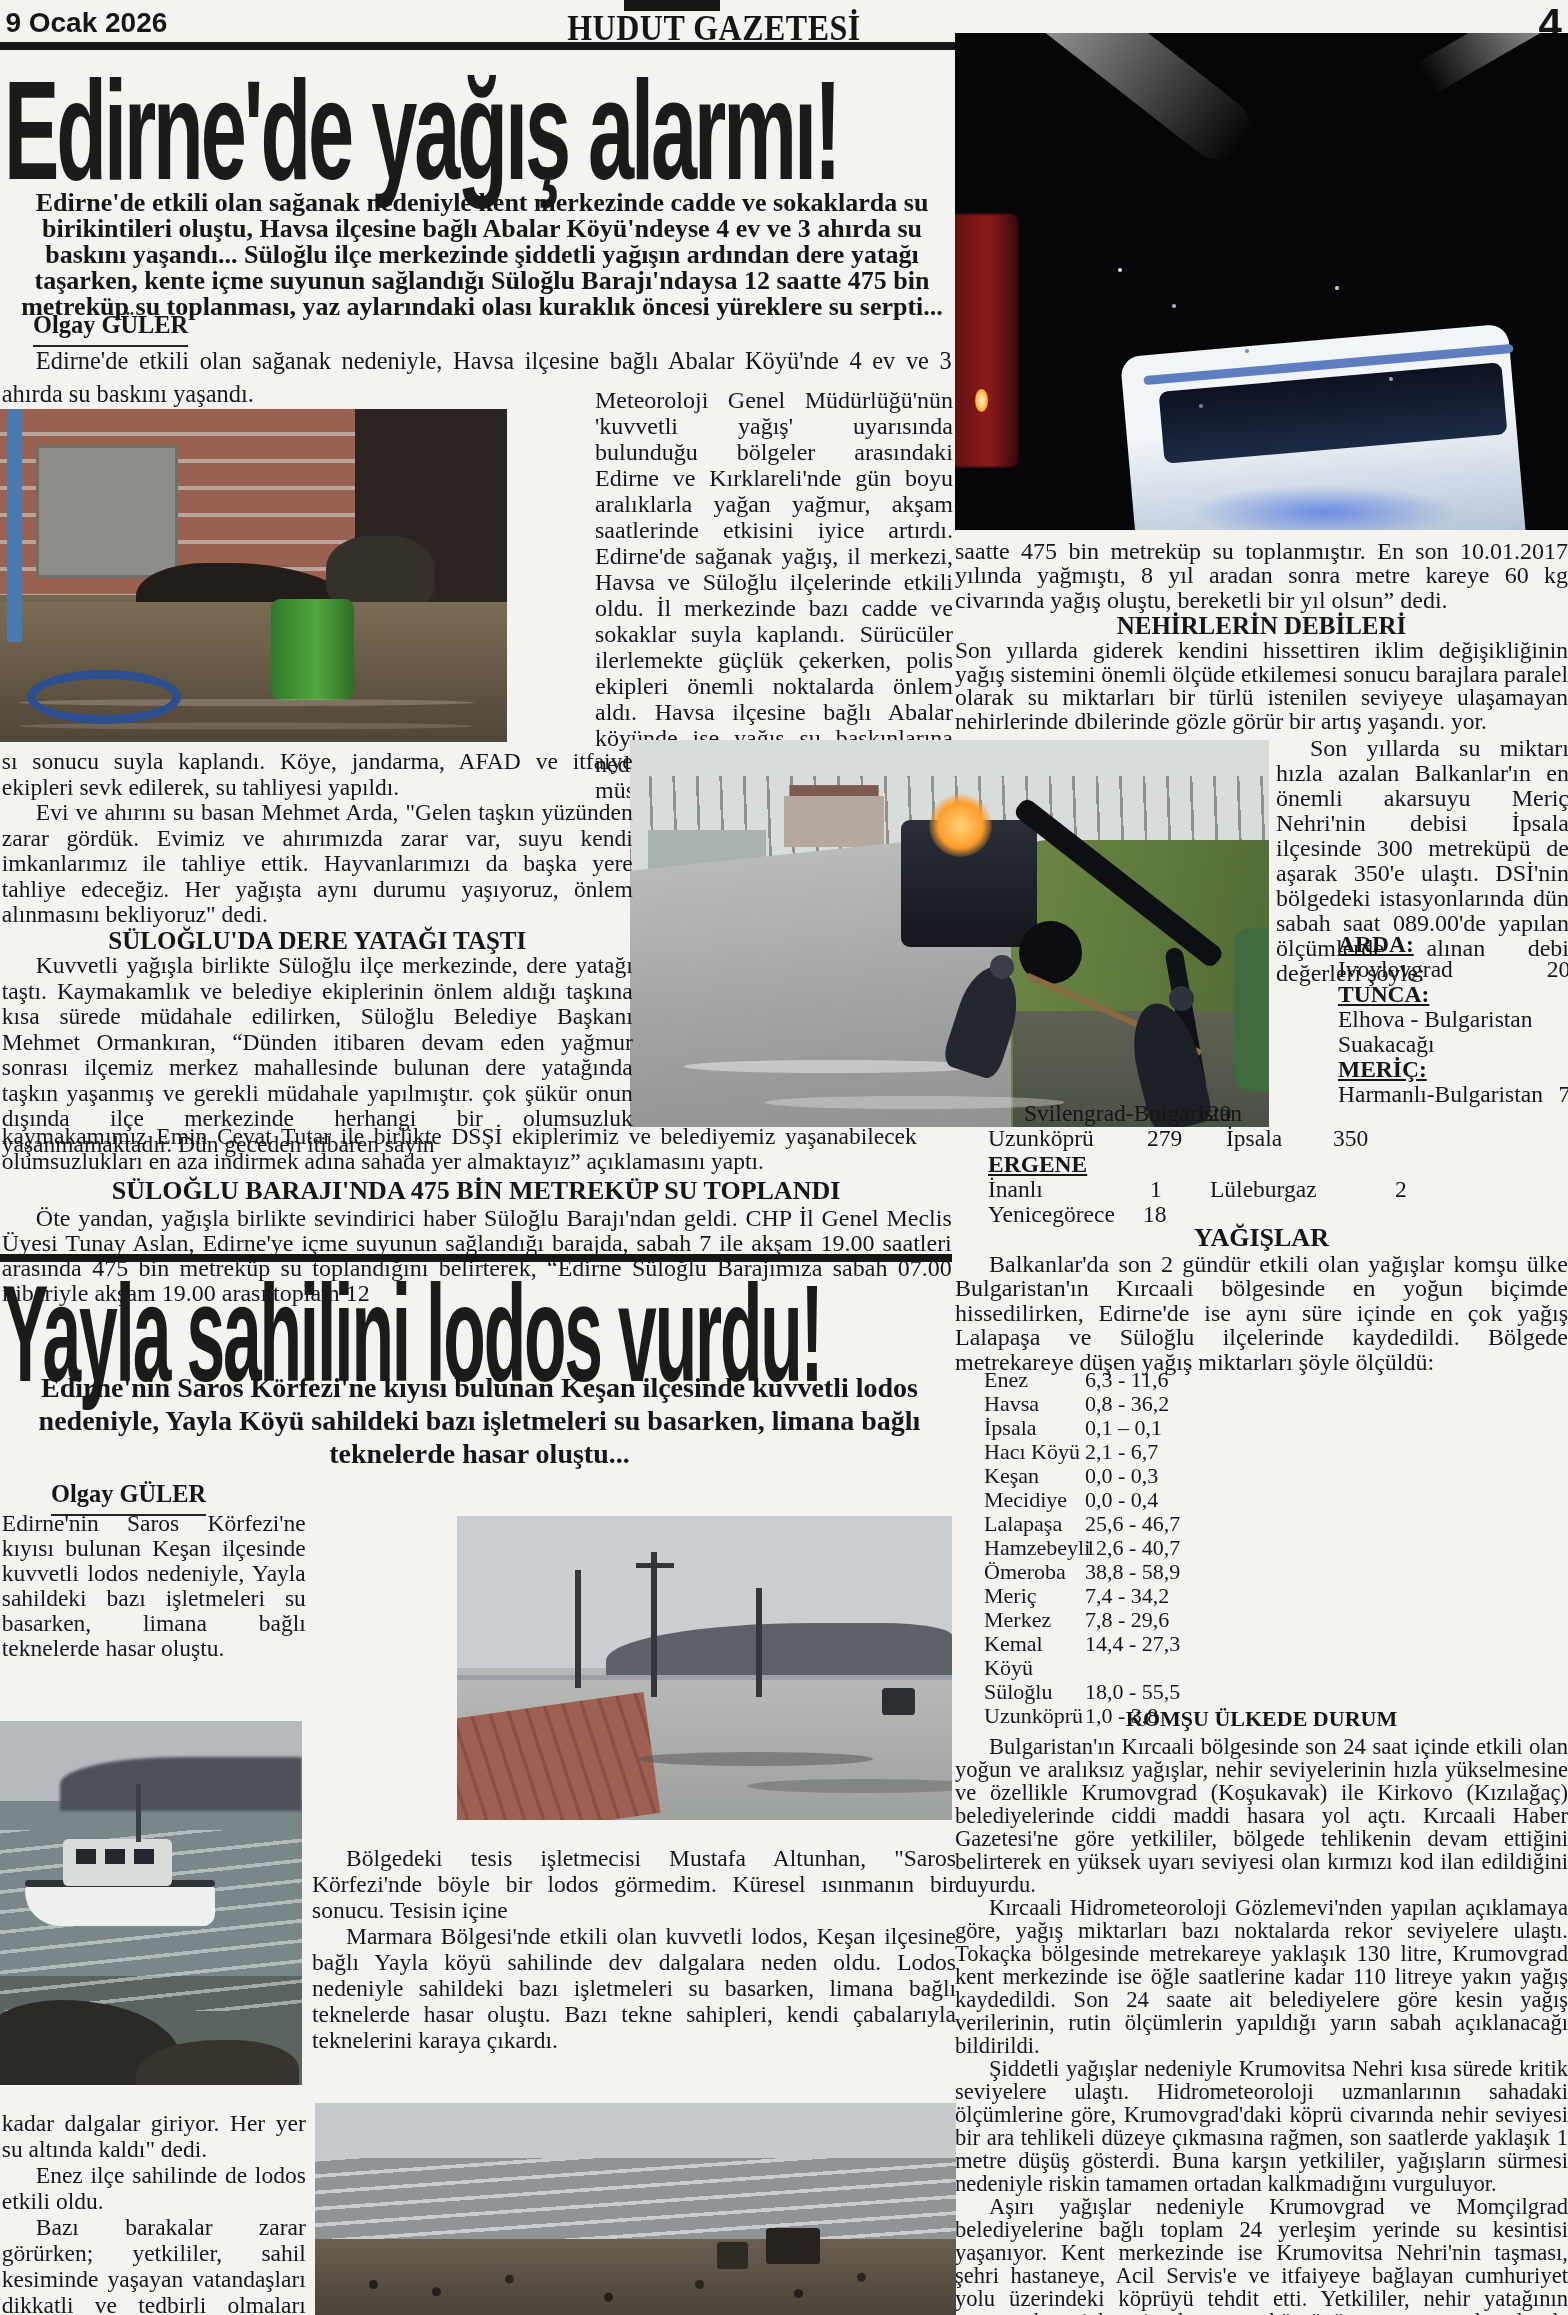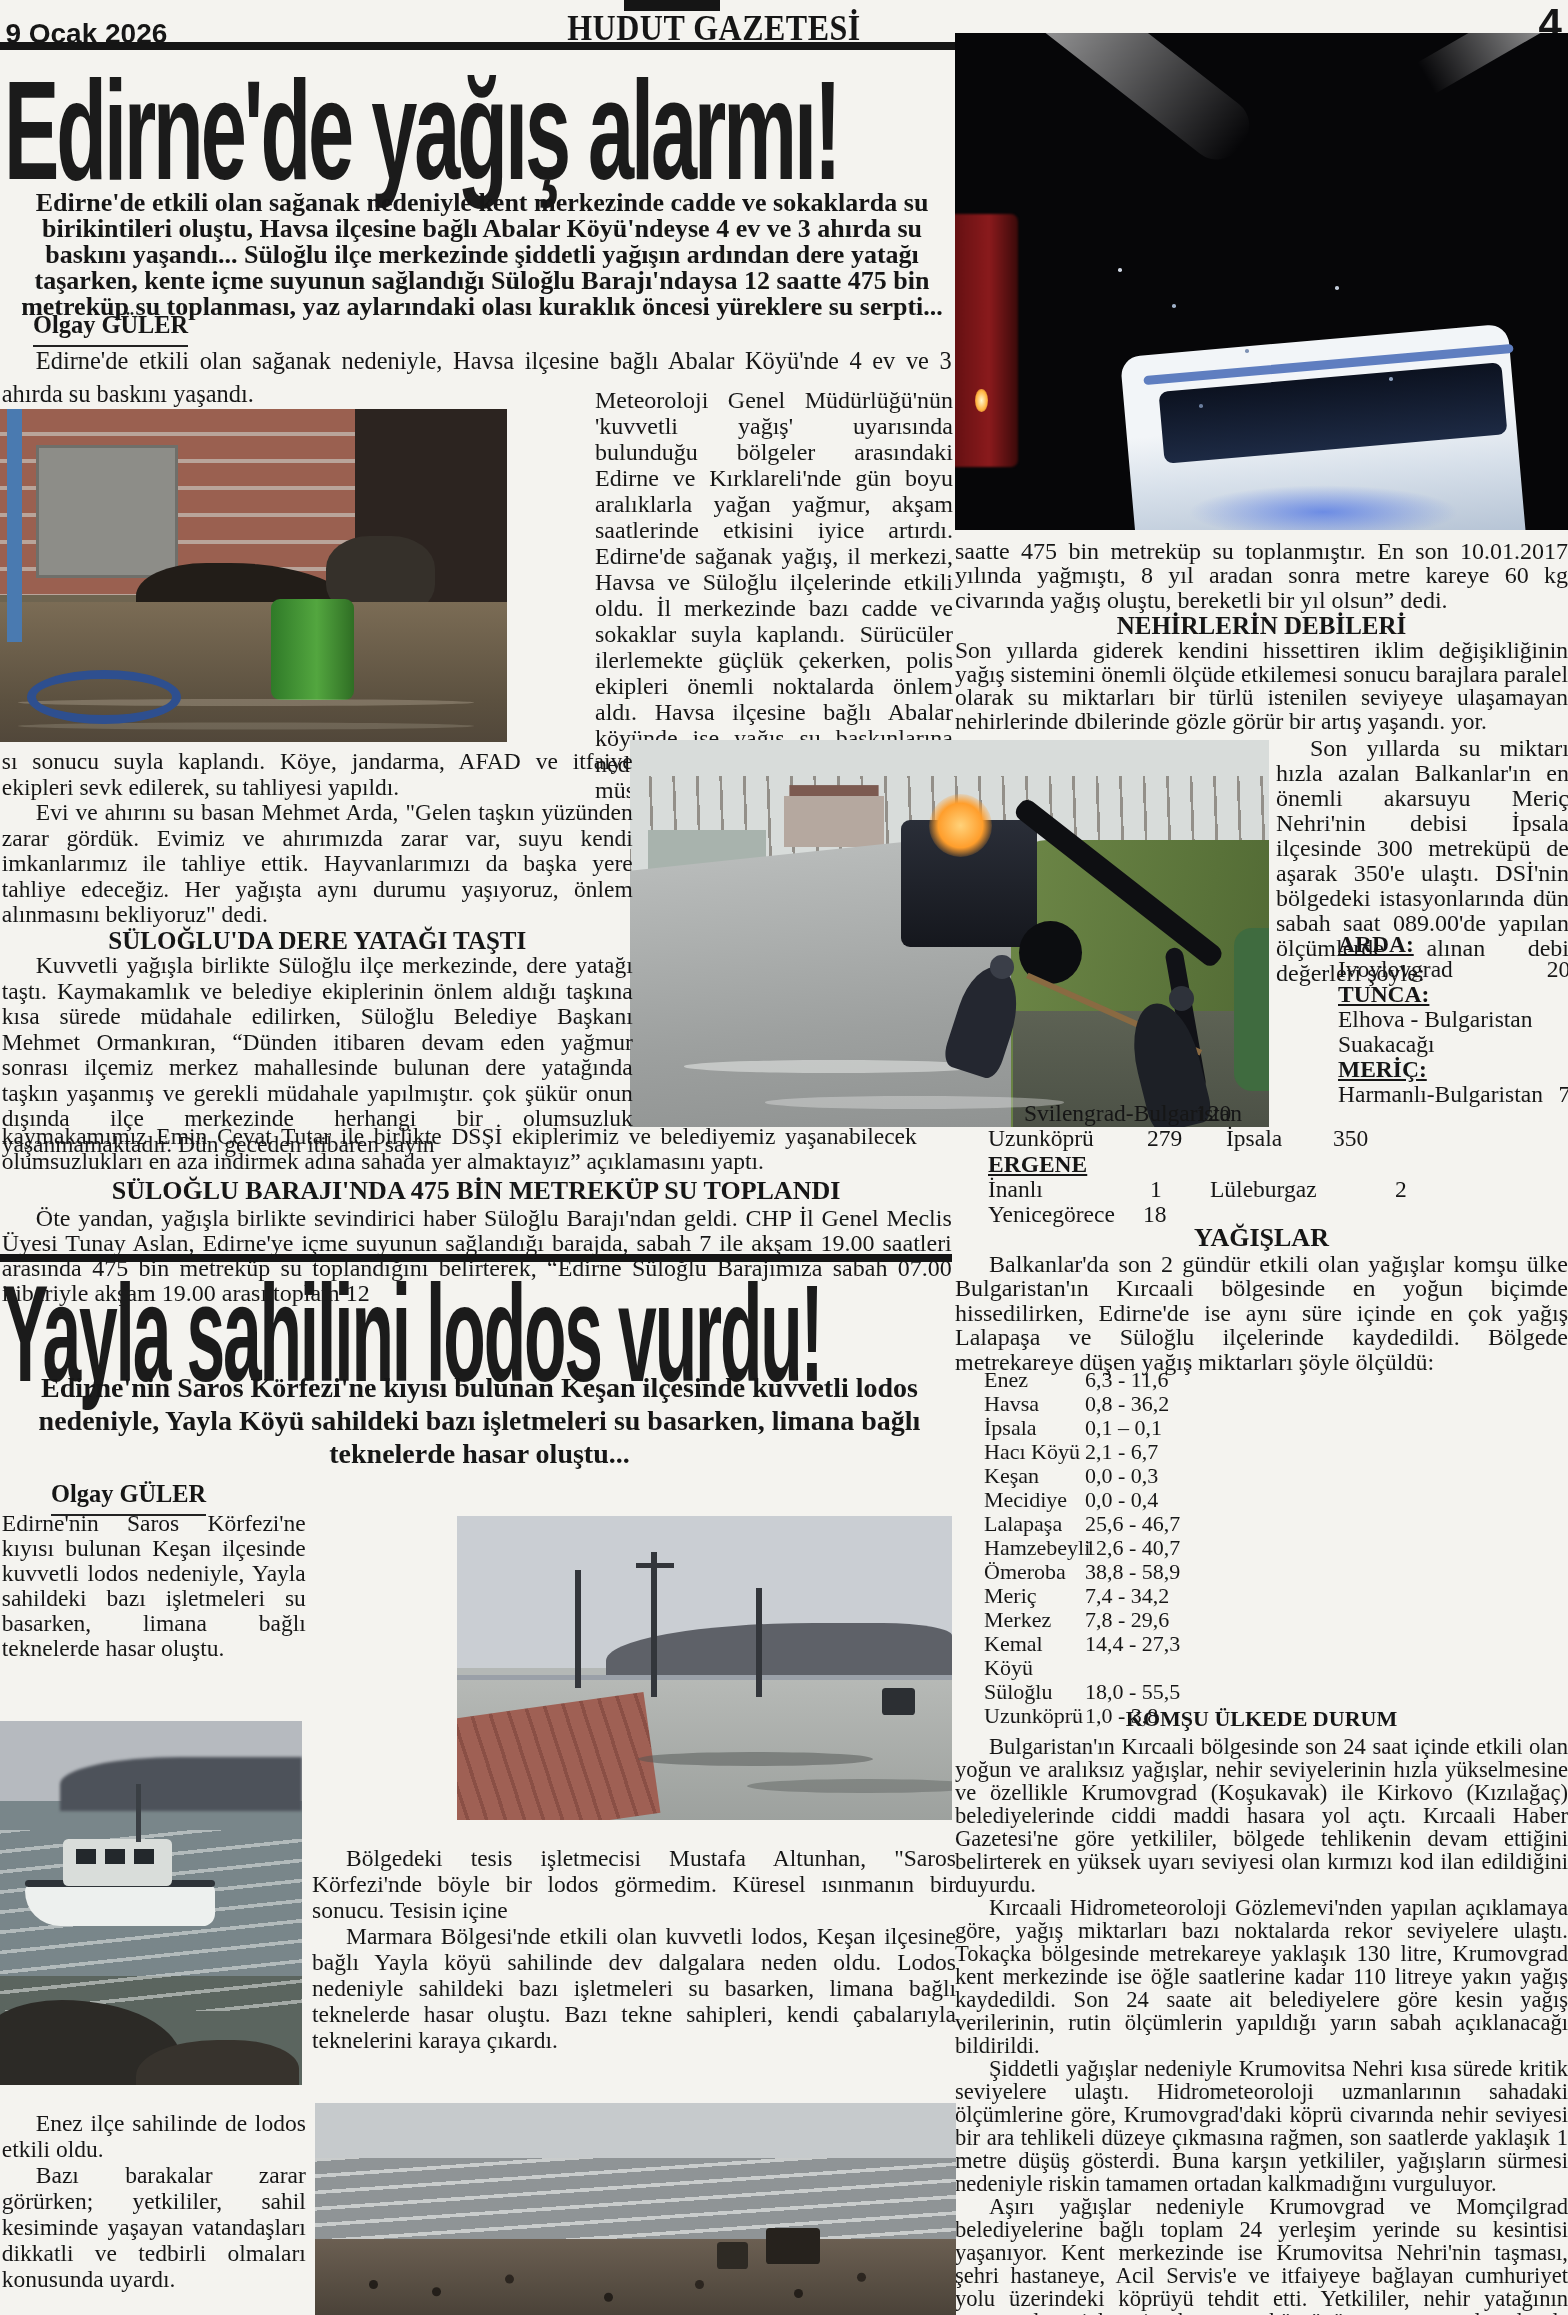--- a/index.html
+++ b/index.html
@@ -121,21 +121,21 @@
   .ph-beach .debris{left:54px;bottom:27px;width:9px;height:9px;border-radius:50%;background:#241f1a;
     box-shadow:63px 7.2px 0 #241f1a,136px -5.4px 0 #2c2620,235px 12.7px 0 #241f1a,326px 0 0 #2c2620,425px 9px 0 #241f1a,488px -7.2px 0 #2c2620;}
   .ph-beach .table{right:136px;bottom:52px;width:54px;height:36px;background:#26221d;border-radius:3.6px;}
   .ph-beach .chair{right:208px;bottom:47px;width:31px;height:27px;background:#2e2a24;border-radius:3.6px;}
 </style>
 </head>
 <body>
 
 <div class="page">
 
-  <div class="abs sans b" style="left:5.4px;top:18px;font-size:28px;">9 Ocak 2026</div>
+  <div class="abs sans b" style="left:5.4px;top:7px;font-size:28px;">9 Ocak 2026</div>
   <div class="abs ser b ctr" style="left:488px;top:7.2px;width:452px;font-size:32px;letter-spacing:0.5px;transform:scaleY(1.15);transform-origin:top;">HUDUT GAZETESİ</div>
   <div class="abs sans b" style="right:7.2px;top:0px;font-size:42px;">4</div>
   <div class="abs rule" style="left:624px;top:0;width:96px;height:11px;"></div>
   <div class="abs dbl" style="left:0;top:42px;width:1569px;height:8.1px;"></div>
 
   <div class="abs" style="left:4px;top:60px;width:950px;height:136px;">
     <div class="h1big">Edirne'de yağış alarmı!</div>
   </div>
 
   <div class="photo ph-bus" style="left:955px;top:33px;width:613px;height:497px;">
@@ -382,18 +382,19 @@
   <div class="photo ph-beach" style="left:315px;top:2103px;width:641px;height:213px;">
     <div class="sea2"></div>
     <div class="foam2"></div>
     <div class="sand"></div>
     <div class="debris"></div>
     <div class="table"></div>
     <div class="chair"></div>
   </div>
 
   <div class="abs ser jus" style="left:1.8px;top:2110px;width:304px;font-size:23.5px;line-height:26px;">
+    <p>kadar dalgalar giriyor. Her yer su altında kaldı" dedi.</p>
     <p class="ind">Enez ilçe sahilinde de lodos etkili oldu.</p>
     <p class="ind">Bazı barakalar zarar görürken; yetkililer, sahil kesiminde yaşayan vatandaşları dikkatli ve tedbirli olmaları konusunda uyardı.</p>
   </div>
 
 </div>
 
 
 </body></html>

